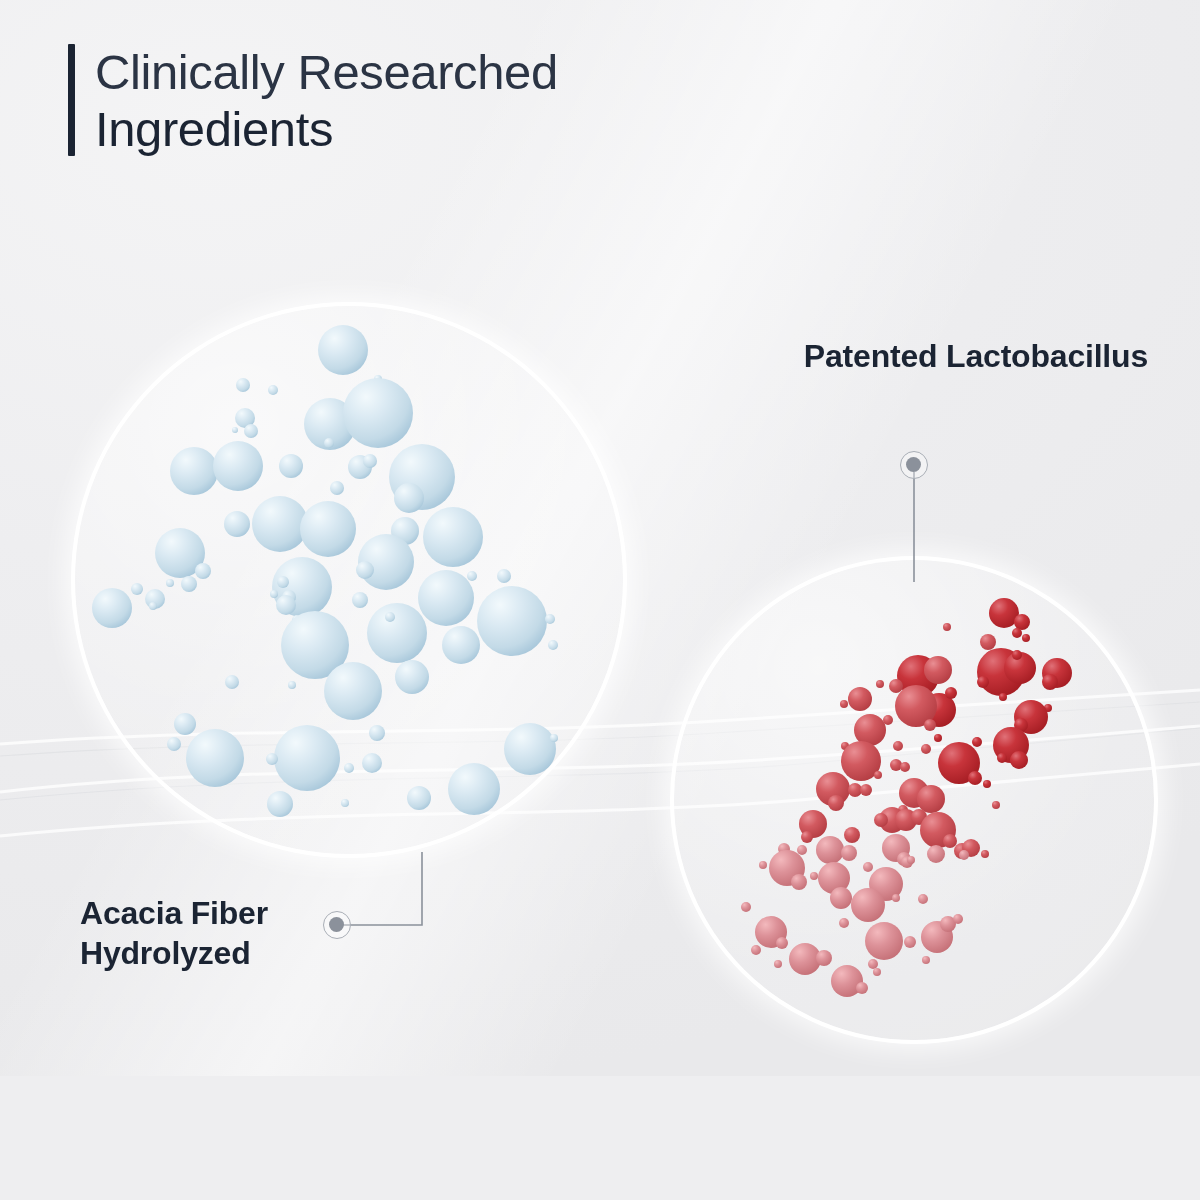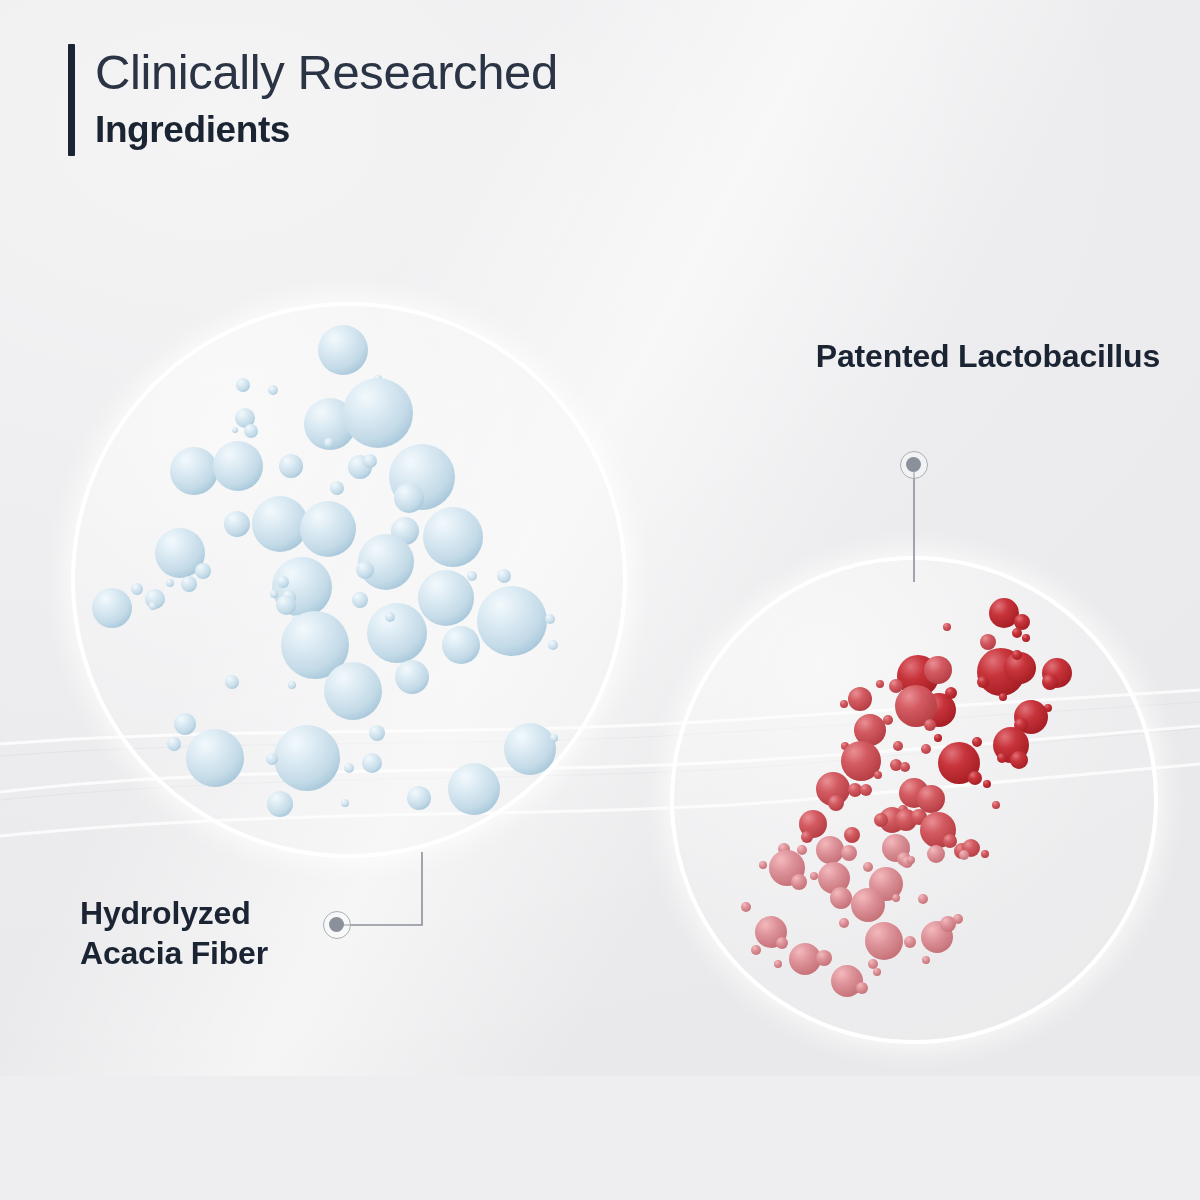--- a/index.html
+++ b/index.html
@@ -19,34 +19,34 @@
   .bg-waves{opacity:.9;}
   .bg-sheen{
     background:linear-gradient(118deg, rgba(255,255,255,0) 30%, rgba(255,255,255,.55) 47%, rgba(255,255,255,0) 64%);
   }
 
   
   .heading{position:absolute;left:68px;top:44px;display:flex;gap:20px;}
   .heading-bar{width:7px;height:112px;background:#1b2433;flex:0 0 auto;border-radius:1px;}
   .heading-text{display:flex;flex-direction:column;justify-content:flex-start;}
   .h-line1{font-size:49px;line-height:57px;font-weight:300;color:#2b3444;letter-spacing:-.4px;white-space:nowrap;}
-  .h-line2{font-size:37px;line-height:57px;font-weight:700;color:#1b2433;letter-spacing:-.4px;white-space:nowrap;}
+  .h-line2{font-size:49px;line-height:57px;font-weight:400;color:#1b2433;letter-spacing:-.4px;white-space:nowrap;}
 
   
   .petri{position:absolute;border-radius:50%;overflow:hidden;
     box-shadow:0 0 0 4px #ffffff, 0 0 26px 10px rgba(255,255,255,.75);
     background:radial-gradient(115% 115% at 30% 22%, rgba(255,255,255,.62) 0%, rgba(255,255,255,.16) 55%, rgba(255,255,255,.04) 100%);
   }
   #petri-left{left:75px;top:306px;width:548px;height:548px;}
   #petri-right{left:674px;top:560px;width:480px;height:480px;}
 
   
   .callout-label{position:absolute;color:#1b2433;font-weight:700;font-size:32px;line-height:40px;letter-spacing:-.2px;}
   #label-left{left:80px;top:893px;text-align:left;}
-  #label-right{right:40px;top:336px;text-align:right;}
+  #label-right{right:52px;top:336px;text-align:right;}
 
   .leader{position:absolute;pointer-events:none;}
   .dot-outer{position:absolute;width:28px;height:28px;border-radius:50%;
     border:1.6px solid #a9aeb6;background:rgba(255,255,255,.35);box-sizing:border-box;}
   .dot-inner{position:absolute;width:15px;height:15px;border-radius:50%;background:#8b919b;}
 </style>
 </head>
 <body>
 
 <div id="stage">
@@ -330,22 +330,22 @@
     </svg>
   </div>
 
   <svg class="leader" style="left:330px;top:840px;" width="120" height="100" aria-hidden="true">
     <path d="M12 85 L92 85 L92 12" fill="none" stroke="#8b919b" stroke-width="1.6"></path>
   </svg>
   <div class="dot-outer" style="left:323px;top:911px;"></div>
   <div class="dot-inner" style="left:329px;top:917px;"></div>
 
   <div class="callout-label" id="label-left">
+    <div>Acacia Fiber</div>
     <div>Hydrolyzed</div>
-    <div>Acacia Fiber</div>
   </div>
 
   <svg class="leader" style="left:906px;top:470px;" width="18" height="115" aria-hidden="true">
     <path d="M8 2 L8 112" fill="none" stroke="#8b919b" stroke-width="1.6"></path>
   </svg>
   <div class="dot-outer" style="left:900px;top:451px;"></div>
   <div class="dot-inner" style="left:906px;top:457px;"></div>
 
   <div class="callout-label" id="label-right">
     <div>Patented Lactobacillus</div>

